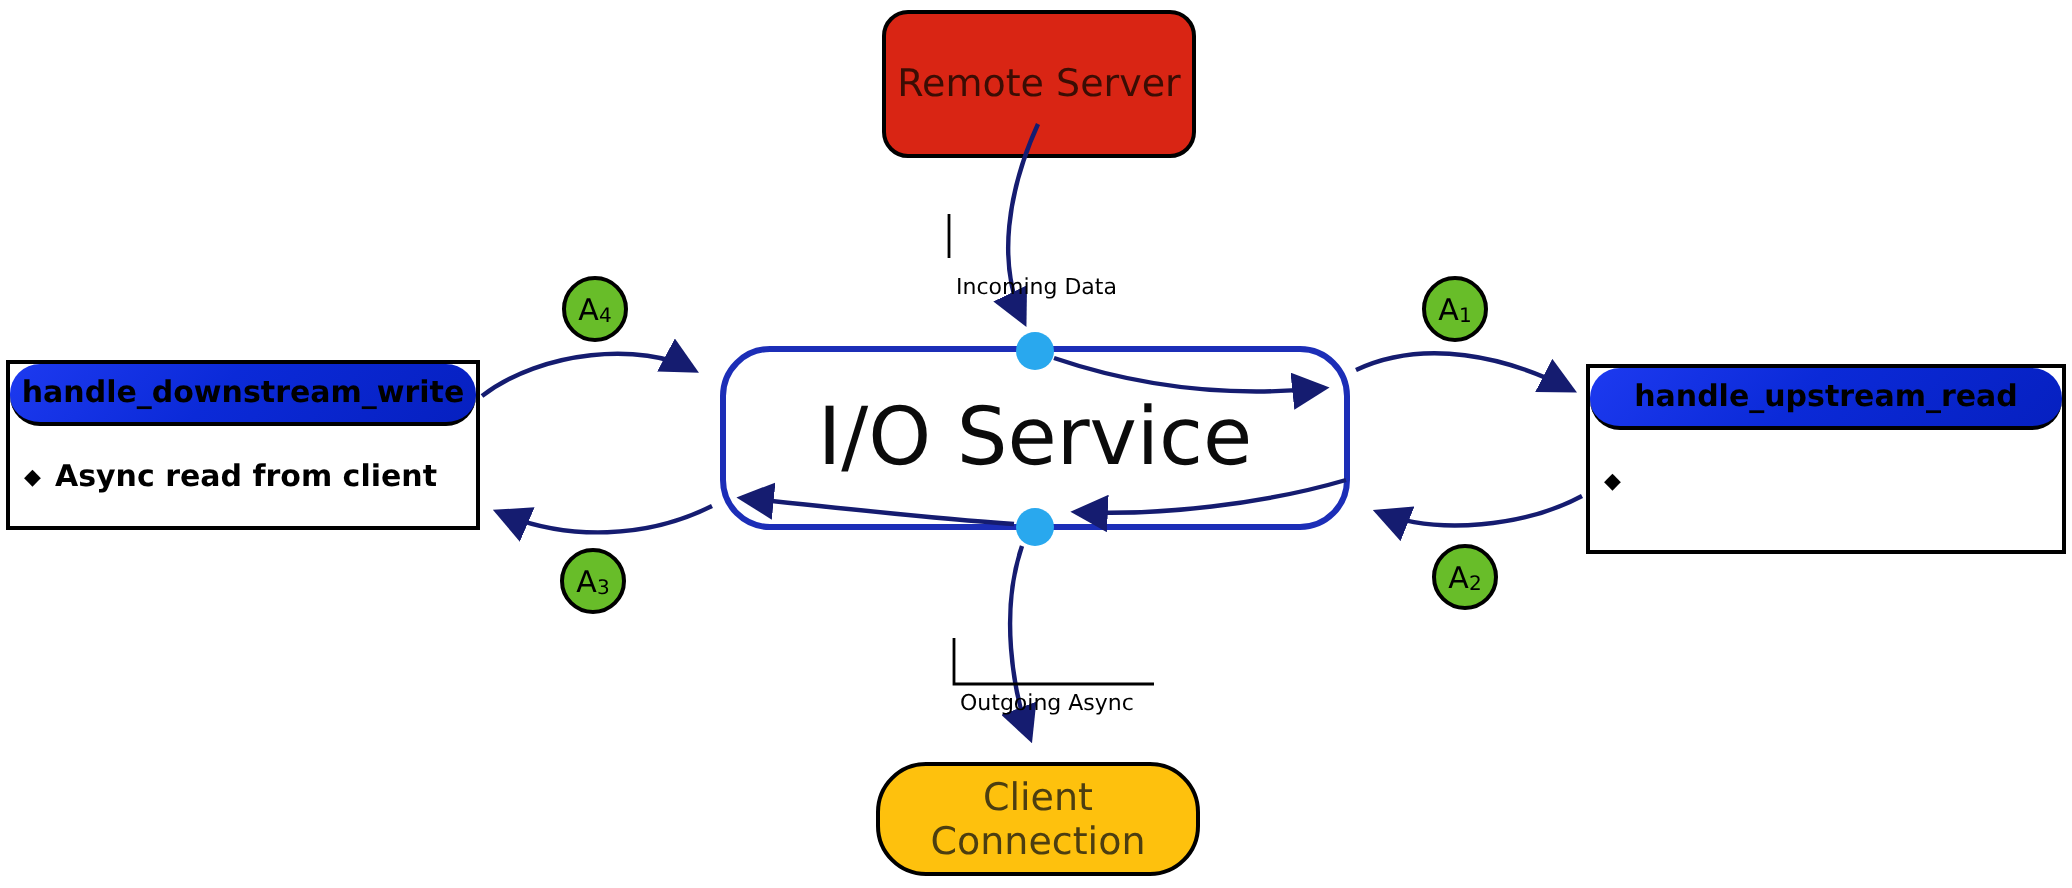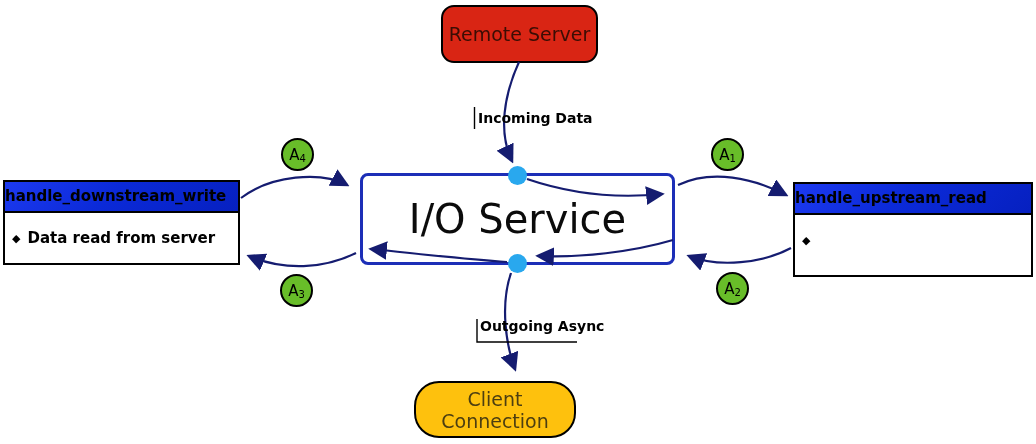--- a/index.html
+++ b/index.html
@@ -8,34 +8,34 @@
     --header-fill:#0b2ad8; --io-border:#1c2eb7;
     --arrow:#151c70; --dot:#29a8ee; --green:#68bd29;
   }
   *{margin:0;padding:0;box-sizing:border-box;}
   html,body{background:#ffffff;}
   body{font-family:"DejaVu Sans","Liberation Sans",sans-serif;}
   #stage{position:relative;width:1036px;height:444px;background:#fff;overflow:hidden;}
 
   .node{position:absolute;display:flex;align-items:center;justify-content:center;
         border:2px solid #000;z-index:1;text-align:center;}
-  #remote-server{left:441px;top:5px;width:157px;height:58px;border-radius:13px;
+  #remote-server{left:441px;top:5px;width:157px;height:74px;border-radius:13px;
         background:var(--remote-fill);color:var(--remote-text);font-size:19px;}
-  #client-connection{left:414px;top:381px;width:162px;height:57px;border-radius:25px;
+  #client-connection{left:438px;top:381px;width:162px;height:57px;border-radius:25px;
         background:var(--client-fill);color:var(--client-text);font-size:19px;}
-  #io-service{left:360px;top:173px;width:315px;height:92px;border-radius:8px;
+  #io-service{left:360px;top:173px;width:315px;height:92px;border-radius:25px;
         background:#fff;border:3px solid var(--io-border);color:#0b0b0b;
         font-size:40px;letter-spacing:0px;z-index:1;}
 
   .handler{position:absolute;border:2px solid #000;background:#fff;z-index:1;}
   #handler-left{left:3px;top:180px;width:237px;height:85px;}
   #handler-right{left:793px;top:182px;width:240px;height:95px;}
-  .handler-header{height:31px;line-height:29px;text-align:left;font-weight:bold;
+  .handler-header{height:31px;line-height:29px;text-align:center;font-weight:bold;
         font-size:15px;color:#000;border-bottom:2px solid #000;
-        background:linear-gradient(135deg,#1d3af0 0%,var(--header-fill) 45%,#0620c0 100%);}
+        background:linear-gradient(135deg,#1d3af0 0%,var(--header-fill) 45%,#0620c0 100%);border-radius:15px;}
   .handler-body{height:50px;display:flex;align-items:center;gap:7px;
         padding-left:7px;font-weight:bold;font-size:15px;color:#000;}
   .bullet{font-size:11px;line-height:1;}
 
   svg#edges{position:absolute;left:0;top:0;z-index:2;pointer-events:none;}
   svg#edges .edge{stroke:var(--arrow);stroke-width:2.2;fill:none;}
   svg#edges .callout{stroke:#000;stroke-width:1.4;fill:none;}
   #arrowhead path{fill:var(--arrow);}
 
   .dot{position:absolute;width:19px;height:19px;border-radius:50%;
@@ -46,22 +46,22 @@
   .acircle{position:absolute;width:33px;height:33px;border-radius:50%;
        background:var(--green);border:2.5px solid #000;z-index:4;
        display:flex;align-items:center;justify-content:center;
        font-size:15px;color:#000;}
   .acircle sub{font-size:10px;line-height:1;transform:translateY(4px);}
   #annotation-a1{left:711px;top:138px;}
   #annotation-a2{left:716px;top:272px;}
   #annotation-a3{left:280px;top:274px;}
   #annotation-a4{left:281px;top:138px;}
 
-  .edge-label{position:absolute;font-weight:bold;font-size:14px;color:#000;z-index:3;
-       white-space:nowrap;}
+  .edge-label{position:absolute;font-weight:normal;font-size:11px;color:#000;z-index:3;
+       white-space:nowrap;margin-top:27px;}
   #label-incoming{left:478px;top:110px;}
   #label-outgoing{left:480px;top:318px;}
 </style>
 </head>
 <body>
 
 <div id="stage">
 
   <div class="node" id="remote-server">
     <span>Remote Server</span>
@@ -72,21 +72,21 @@
   </div>
 
   <div class="node" id="client-connection">
     <span>Client Connection</span>
   </div>
 
   <div class="handler" id="handler-left">
     <div class="handler-header">handle_downstream_write</div>
     <div class="handler-body">
       <span class="bullet">◆</span>
-      <span>Data read from server</span>
+      <span>Async read from client</span>
     </div>
   </div>
 
   <div class="handler" id="handler-right">
     <div class="handler-header">handle_upstream_read</div>
     <div class="handler-body">
       <span class="bullet">◆</span>
     </div>
   </div>
 

